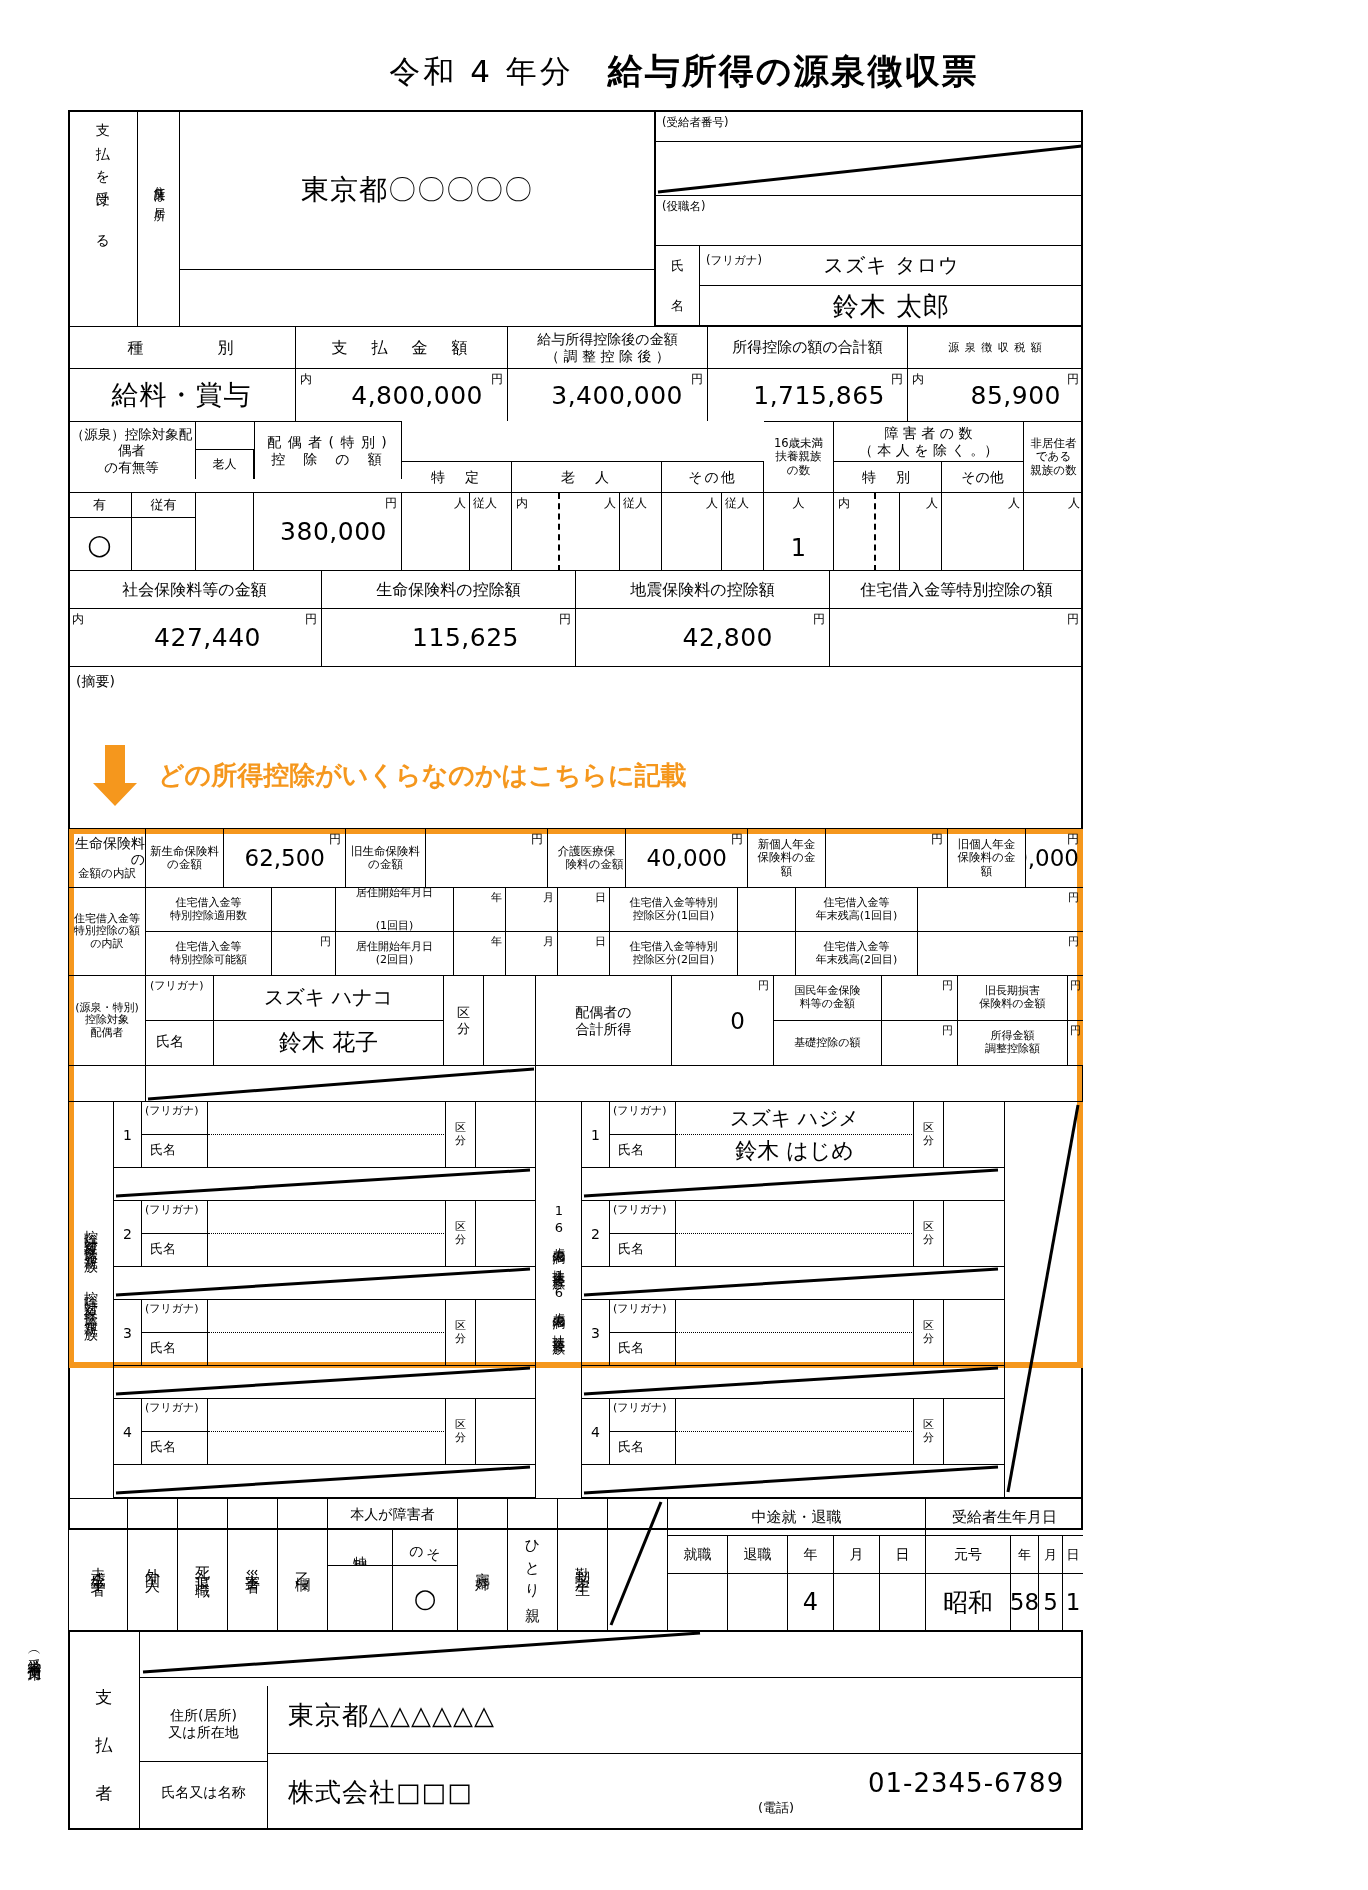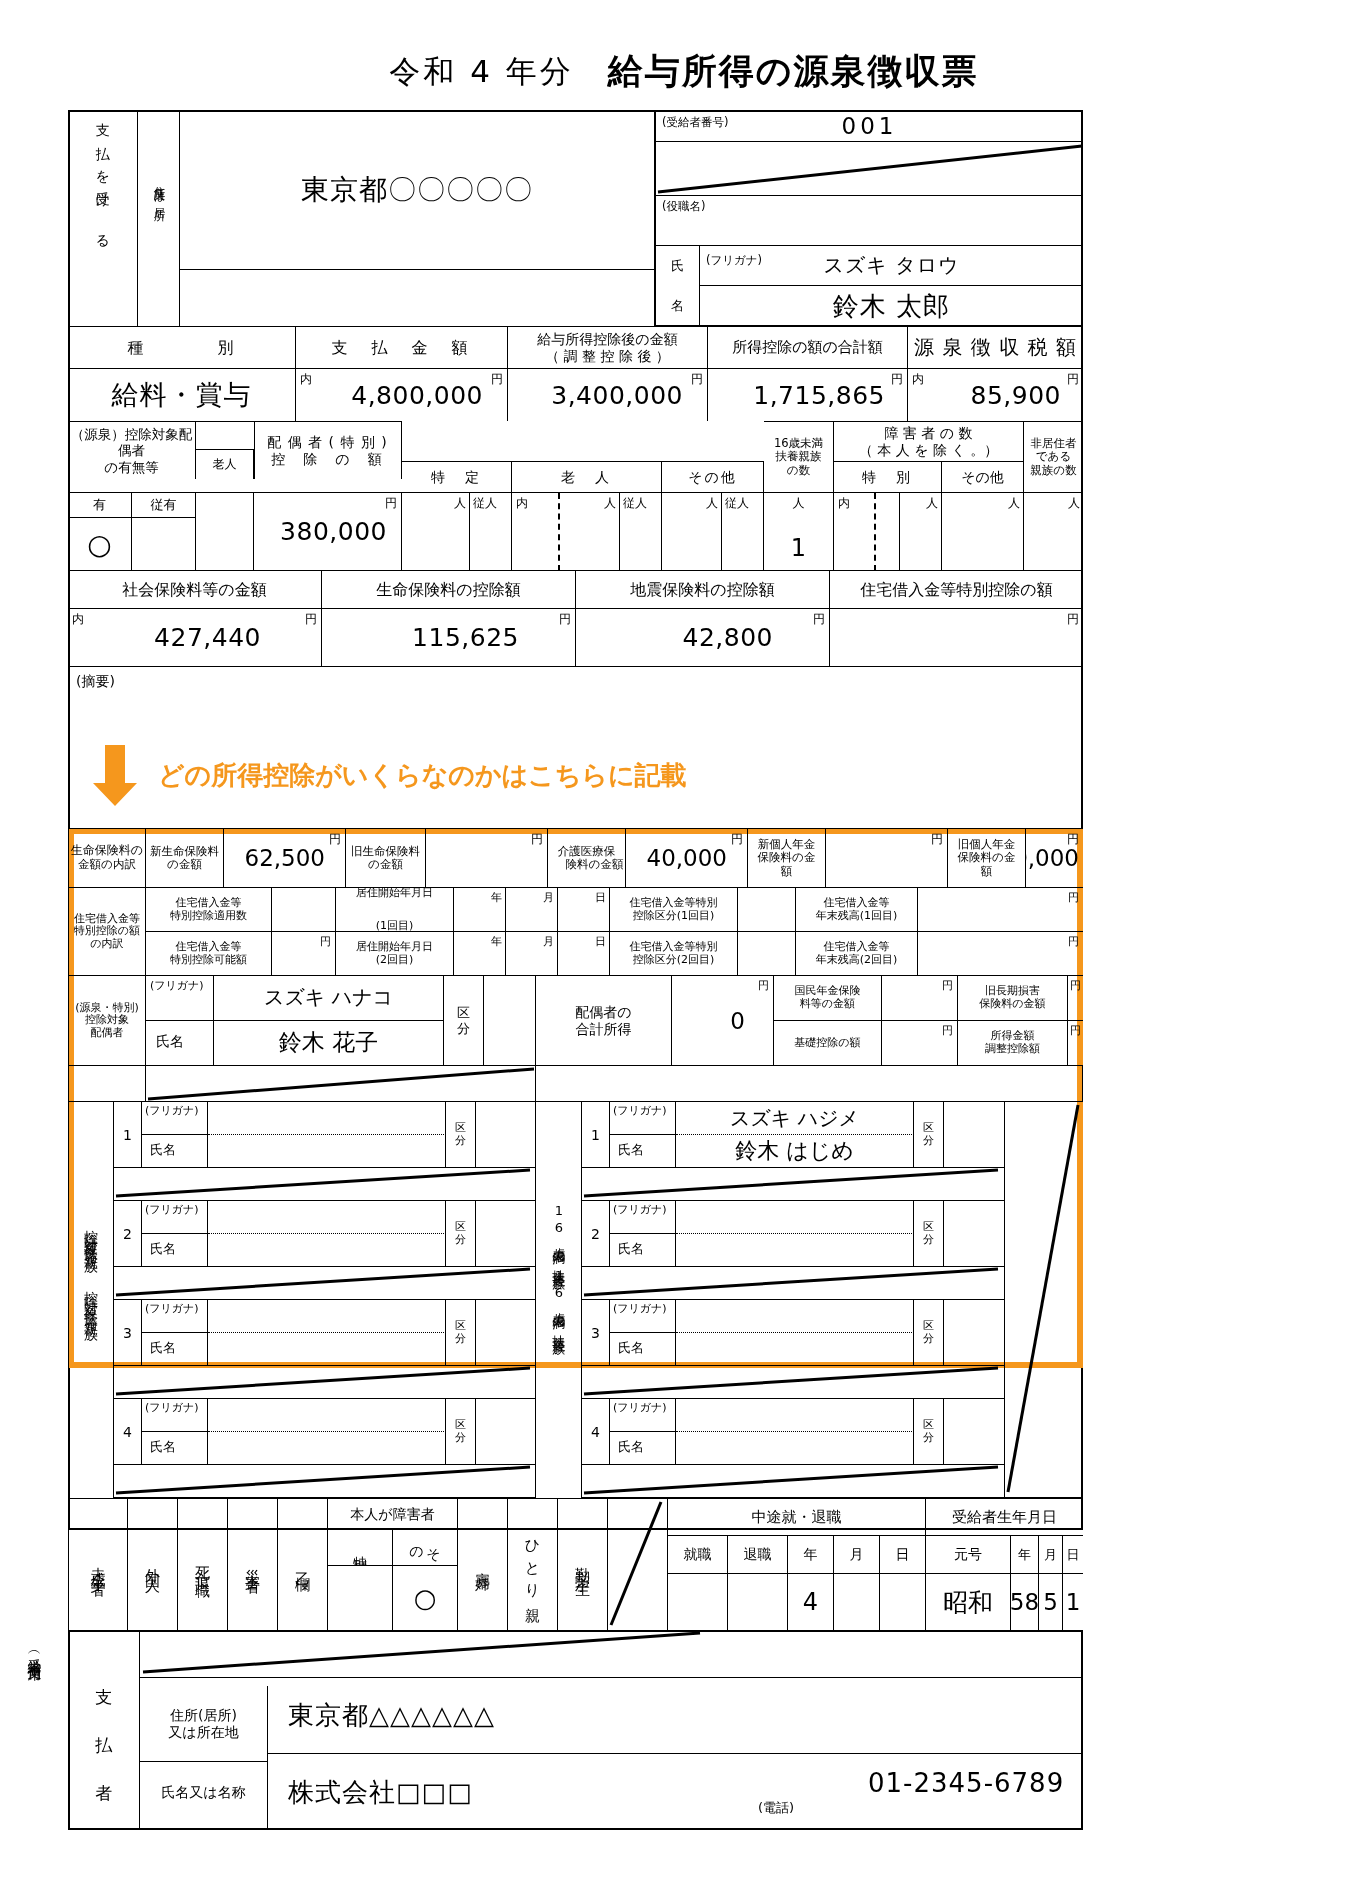--- a/index.html
+++ b/index.html
@@ -65,21 +65,20 @@
   </div>
   <div class="cell ctr br" style="left:138px;top:110px;width:42px;height:160px;">
     <span class="vert lbl-s" style="letter-spacing:2px;">住所又は居所</span>
   </div>
   <div class="cell ctr br bb" style="left:180px;top:110px;width:475px;height:160px;">
     <span style="font-size:28px;letter-spacing:1px;">東京都〇〇〇〇〇</span>
   </div>
 
   <div class="cell bl bb" style="left:655px;top:110px;width:428px;height:32px;">
     <span class="lbl-s" style="position:absolute;left:6px;top:6px;">(受給者番号)</span>
-    <span style="position:absolute;left:0;right:0;top:3px;text-align:center;font-size:23px;letter-spacing:4px;">001</span>
   </div>
 
   <div class="cell bl bb" style="left:655px;top:142px;width:428px;height:54px;">
     <svg width="428" height="54" style="display:block;">
         <line x1="2" y1="50" x2="426" y2="4" stroke="#000" stroke-width="3"></line>
       </svg>
   </div>
 
   <div class="cell bl bb" style="left:655px;top:196px;width:428px;height:50px;">
     <span class="lbl-s" style="position:absolute;left:6px;top:4px;">(役職名)</span>
@@ -109,21 +108,21 @@
     <span class="lbl" style="font-size:16px;letter-spacing:4px;">支　払　金　額</span>
   </div>
   <div class="cell ctr-col bt br" style="left:508px;top:326px;width:200px;height:42px;">
     <span class="lbl-s" style="font-size:14px;">給与所得控除後の金額</span>
     <span class="lbl-s" style="font-size:14px;">（ 調 整 控 除 後 ）</span>
   </div>
   <div class="cell ctr bt br" style="left:708px;top:326px;width:200px;height:42px;">
     <span class="lbl" style="font-size:15px;">所得控除の額の合計額</span>
   </div>
   <div class="cell ctr bt" style="left:908px;top:326px;width:175px;height:42px;">
-    <span class="lbl" style="font-size:20px;letter-spacing:1px;">源 泉 徴 収 税 額</span>
+    <span class="lbl" style="font-size:11px;letter-spacing:1px;">源 泉 徴 収 税 額</span>
   </div>
 
   <div class="cell ctr bt br" style="left:68px;top:368px;width:228px;height:53px;">
     <span style="font-size:27px;letter-spacing:1px;">給料・賞与</span>
   </div>
   <div class="cell rgt bt br" style="left:296px;top:368px;width:212px;height:53px;padding-right:24px;">
     <span class="uchi">内</span>
     <span class="yen">円</span>
     <span class="val">4,800,000</span>
   </div>
@@ -295,21 +294,21 @@
   <div class="orange-arrow" style="left:92px;top:745px;">
     <svg width="46" height="62" viewBox="0 0 46 62">
         <polygon points="13,0 33,0 33,38 45,38 23,61 1,38 13,38" fill="#F5971D"></polygon>
       </svg>
   </div>
   <div class="orange-note" style="left:158px;top:758px;">どの所得控除がいくらなのかはこちらに記載</div>
 
   <div class="orange-box" style="left:68px;top:828px;width:1015px;height:540px;"></div>
 
   <div class="cell ctr-col bt bb br bl" style="left:68px;top:828px;width:78px;height:60px;">
-    <span class="lbl-xs" style="font-size:12px;">生命保険料の</span>
+    <span class="lbl-xs" style="font-size:14px;text-align:right;">生命保険料の</span>
     <span class="lbl-xs" style="font-size:11.5px;">金額の内訳</span>
   </div>
   <div class="cell ctr-col bt bb br" style="left:146px;top:828px;width:78px;height:60px;">
     <span class="lbl-xs" style="font-size:11.5px;">新生命保険料</span>
     <span class="lbl-xs" style="font-size:11.5px;">の金額</span>
   </div>
   <div class="cell rgt bt bb br" style="left:224px;top:828px;width:122px;height:60px;padding-right:20px;">
     <span class="yen">円</span>
     <span class="val-s" style="font-size:23px;">62,500</span>
   </div>

